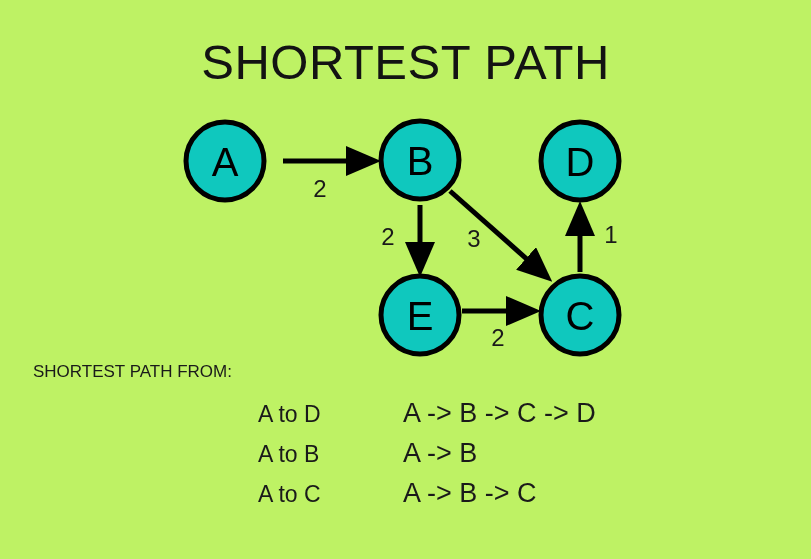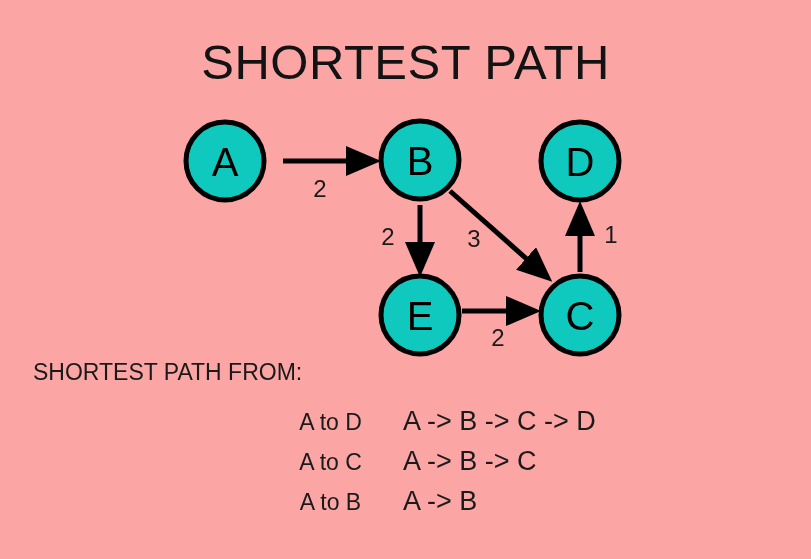--- a/index.html
+++ b/index.html
@@ -4,21 +4,21 @@
 <style>
   html, body {
     margin: 0;
     padding: 0;
     background: #ffffff;
   }
   #page {
     position: relative;
     width: 811px;
     height: 559px;
-    background: #fca5a5;
+    background: #bef264;
     overflow: hidden;
     font-family: "Liberation Sans", sans-serif;
     color: #1a1a1a;
   }
   #title {
     position: absolute;
     left: 0;
     top: 34px;
     width: 811px;
     text-align: center;
@@ -49,41 +49,40 @@
     text-anchor: middle;
     dominant-baseline: central;
   }
   #legend {
     position: absolute;
     left: 33px;
     top: 358px;
     width: 760px;
   }
   #legend-heading {
-    font-size: 23px;
+    font-size: 17px;
     font-weight: 400;
     color: #1a1a1a;
     line-height: 28px;
     white-space: nowrap;
-    margin: 0 0 20px 0;
+    margin: 0 0 12px 0;
   }
   .legend-row {
     display: flex;
     flex-direction: row;
     align-items: baseline;
     height: 40px;
     margin-left: 225px;
   }
   .legend-pair {
     font-size: 23px;
     color: #1a1a1a;
     white-space: nowrap;
     width: 145px;
     flex: 0 0 145px;
-    text-align: center;
   }
   .legend-path {
     font-size: 27px;
     color: #1a1a1a;
     white-space: nowrap;
   }
 </style>
 </head>
 <body>
 
@@ -151,23 +150,23 @@
 
   <div id="legend">
     <div id="legend-heading">SHORTEST PATH FROM:</div>
 
     <div class="legend-row">
       <span class="legend-pair">A to D</span>
       <span class="legend-path">A -&gt; B -&gt; C -&gt; D</span>
     </div>
 
     <div class="legend-row">
-      <span class="legend-pair">A to C</span>
-      <span class="legend-path">A -&gt; B -&gt; C</span>
+      <span class="legend-pair">A to B</span>
+      <span class="legend-path">A -&gt; B</span>
     </div>
 
     <div class="legend-row">
-      <span class="legend-pair">A to B</span>
-      <span class="legend-path">A -&gt; B</span>
+      <span class="legend-pair">A to C</span>
+      <span class="legend-path">A -&gt; B -&gt; C</span>
     </div>
   </div>
 
 </div>
 
 </body></html>

